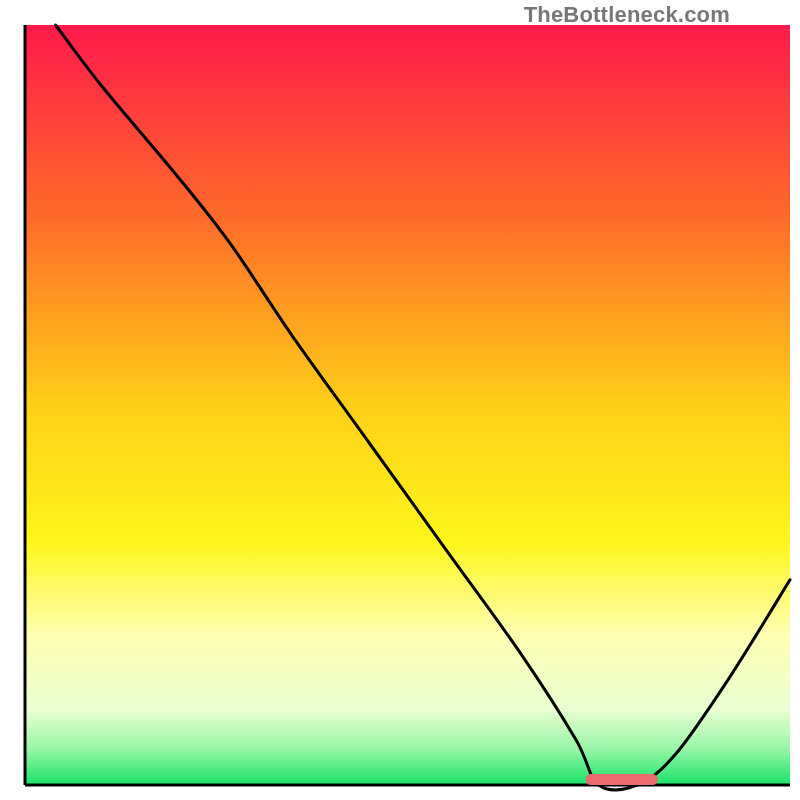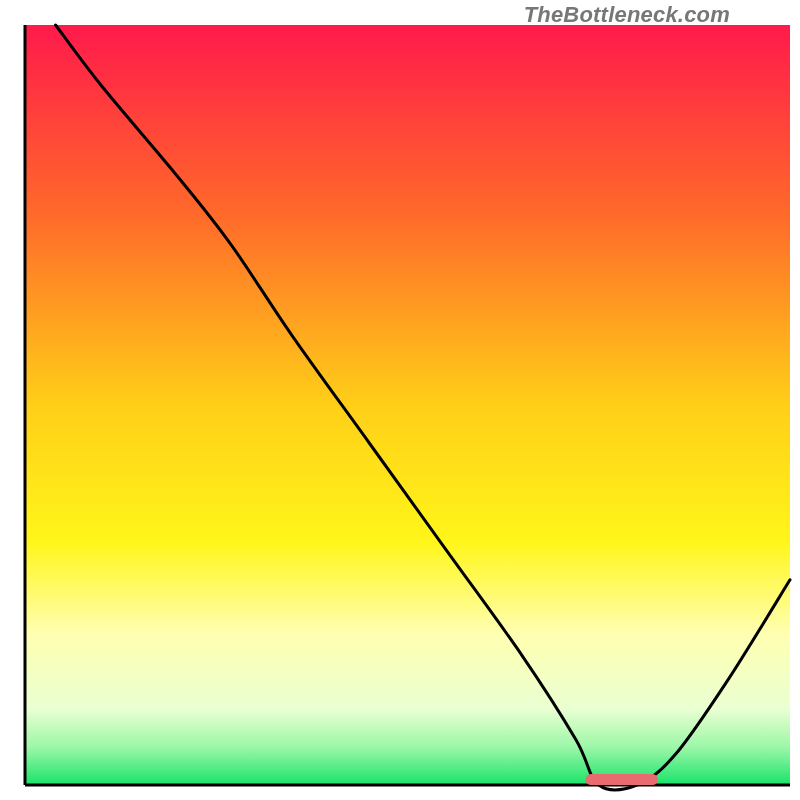--- a/index.html
+++ b/index.html
@@ -8,21 +8,20 @@
     width: 800px;
     height: 800px;
     overflow: hidden;
     background: #ffffff;
     font-family: Arial, Helvetica, sans-serif;
   }
   .chart-container {
     position: relative;
     width: 740px;
     height: 800px;
-    font-style: italic;
   }
   .watermark {
     position: absolute;
     top: 2px;
     right: 10px;
     font-size: 22px;
     font-weight: 600;
     color: #777777;
     letter-spacing: 0.2px;
   }

